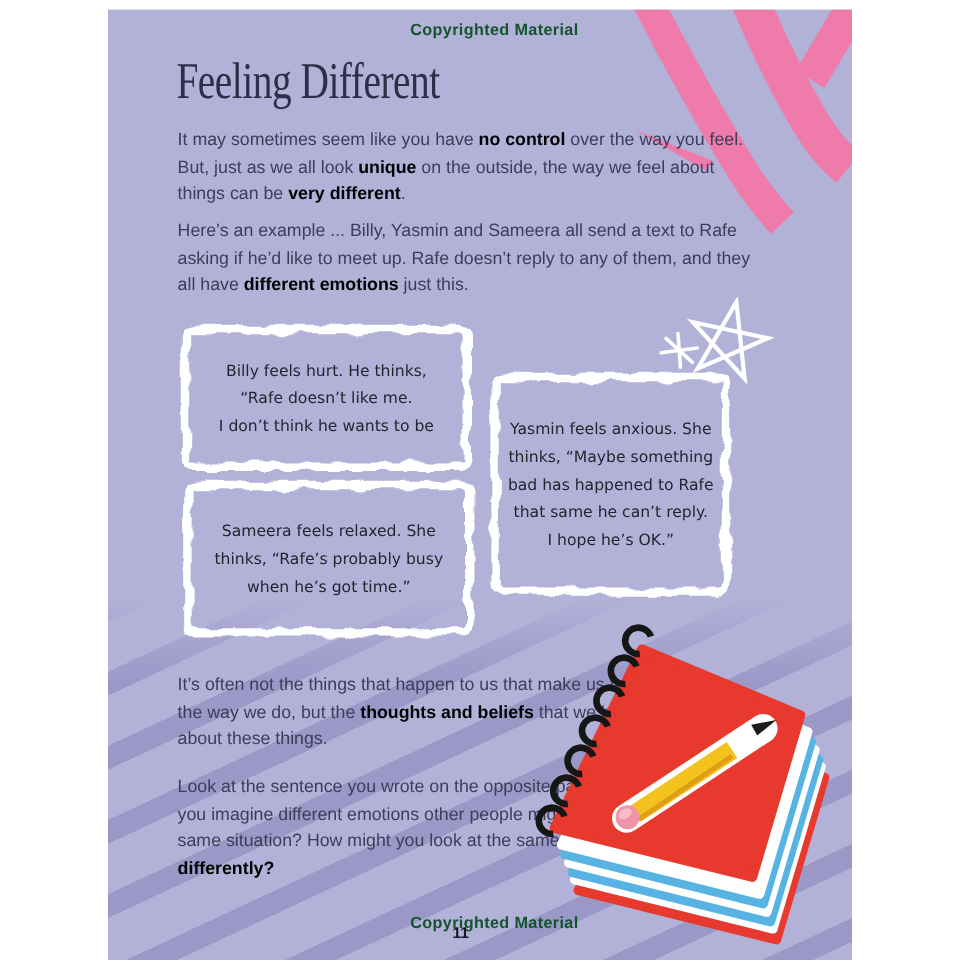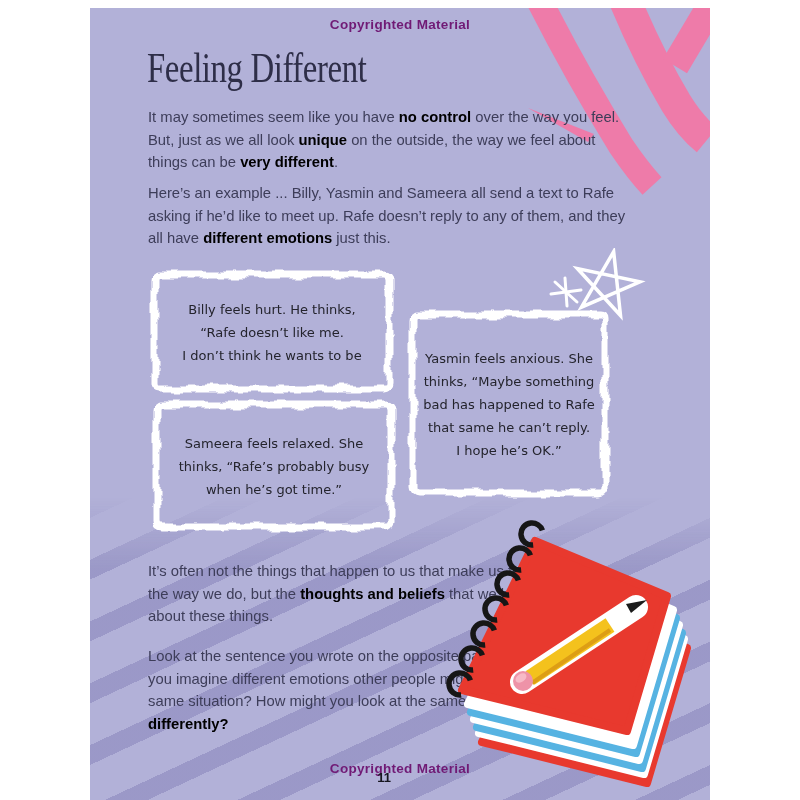--- a/index.html
+++ b/index.html
@@ -14,21 +14,21 @@
   .stripes{
     position:absolute;left:0;top:490px;width:620px;height:302px;
     background:repeating-linear-gradient(155deg,
       rgba(118,114,173,0.38) 0 18px,
       rgba(118,114,173,0) 18px 56px);
     -webkit-mask-image:linear-gradient(to bottom,transparent,#000 70px);
     mask-image:linear-gradient(to bottom,transparent,#000 70px);
   }
   .copyright{
     position:absolute;left:0;width:620px;text-align:center;
-    color:#701a75;font-size:13.5px;font-weight:700;letter-spacing:.3px;
+    color:#14532d;font-size:13.5px;font-weight:700;letter-spacing:.3px;padding-left:12px;
   }
   .copyright.top{top:9px;}
   .copyright.bottom{top:753px;}
   .folio{
     position:absolute;left:0;top:762px;width:588px;text-align:center;
     color:#16161f;font-size:13px;font-weight:700;
   }
   h1.page-title{
     position:absolute;left:57px;top:34px;margin:0;
     font-family:"Liberation Serif",serif;font-weight:500;

